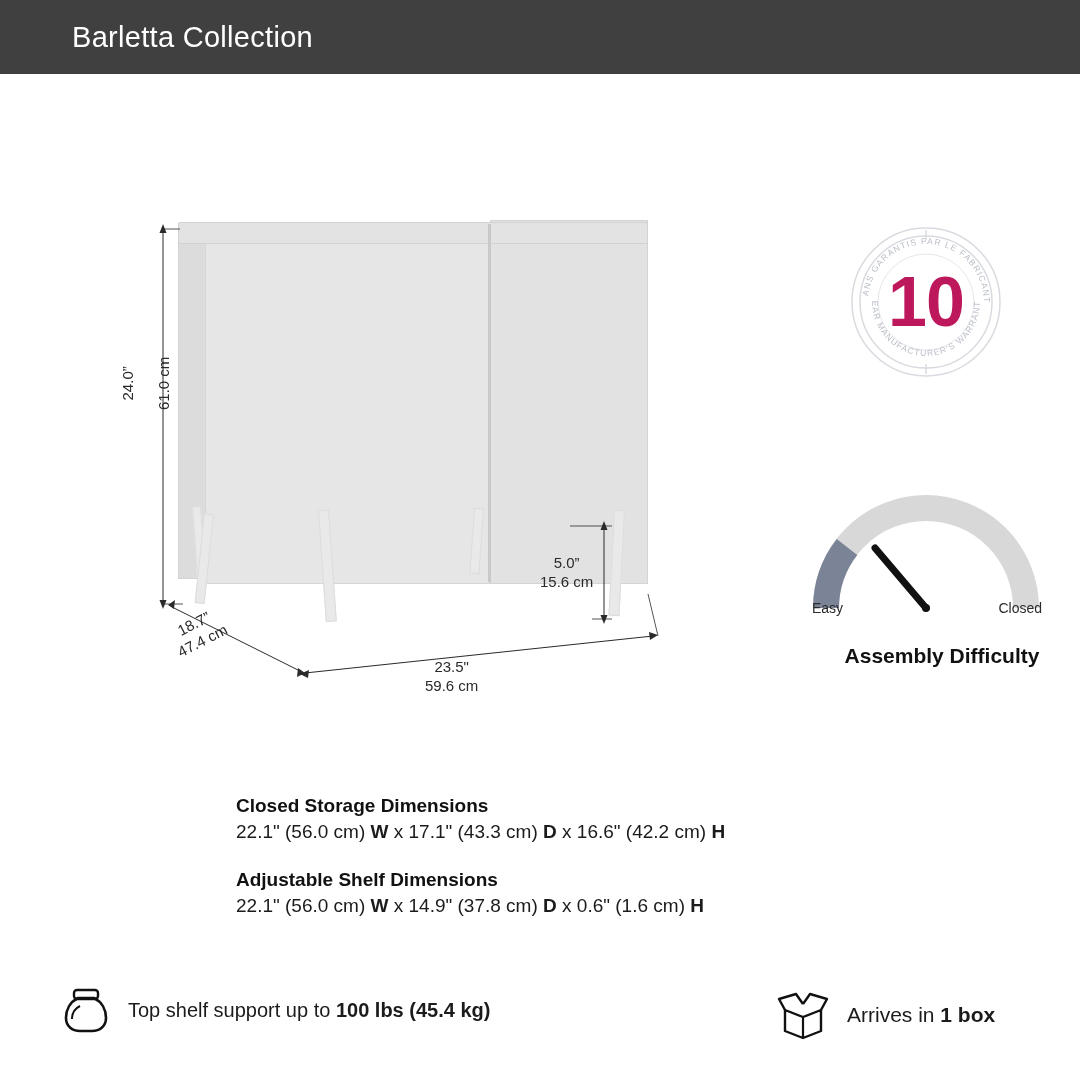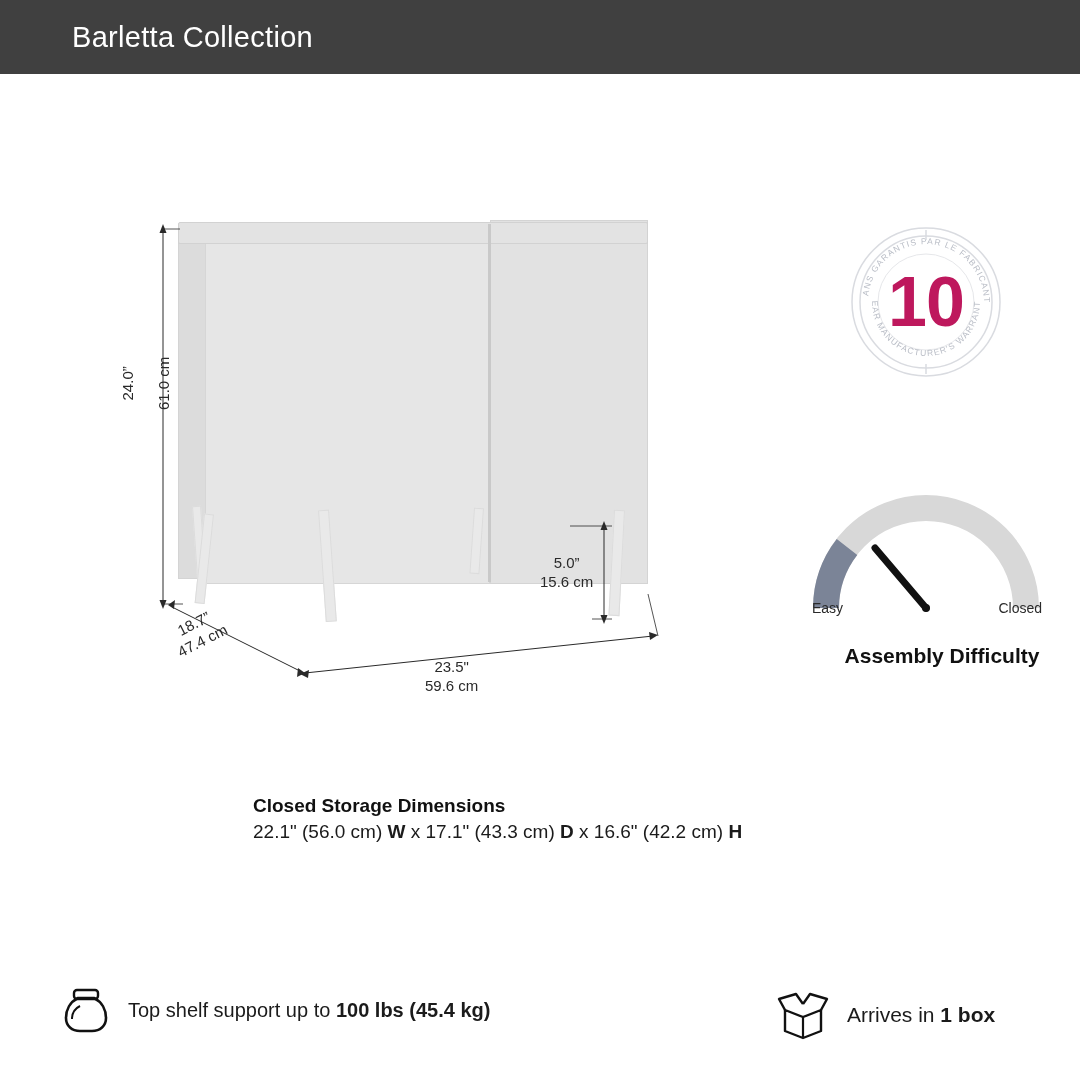--- a/index.html
+++ b/index.html
@@ -184,21 +184,21 @@
     text-align: center;
     font-size: 21px;
     font-weight: 700;
     color: #111111;
     margin-top: 18px;
   }
 
   
   .specs {
     position: absolute;
-    left: 253px; top: 795px;
+    left: 236px; top: 795px;
     width: 700px;
   }
   .spec-group { margin-bottom: 26px; }
   .spec-title {
     font-size: 19px;
     font-weight: 700;
     color: #111111;
     margin-bottom: 4px;
   }
   .spec-line {
@@ -342,20 +342,26 @@
   <div class="gauge-caption">Assembly Difficulty</div>
 </div>
 
 <div class="specs">
   <div class="spec-group">
     <div class="spec-title">Closed Storage Dimensions</div>
     <div class="spec-line">
       <span>22.1" (56.0 cm) </span><b>W</b><span> x 17.1" (43.3 cm) </span><b>D</b><span> x 16.6" (42.2 cm) </span><b>H</b>
     </div>
   </div>
+  <div class="spec-group">
+    <div class="spec-title">Adjustable Shelf Dimensions</div>
+    <div class="spec-line">
+      <span>22.1" (56.0 cm) </span><b>W</b><span> x 14.9" (37.8 cm) </span><b>D</b><span> x 0.6" (1.6 cm) </span><b>H</b>
+    </div>
+  </div>
 </div>
 
 <div class="support">
   <svg class="icon-svg" width="52" height="52" viewBox="0 0 52 52">
     <rect x="14" y="6" width="24" height="9" rx="3" fill="none" stroke="#111111" stroke-width="2.4"></rect>
     <path d="M 18,14 C 10,18 6,26 6,34 C 6,42 12,47 20,47 L 32,47 C 40,47 46,42 46,34 C 46,26 42,18 34,14 Z" fill="none" stroke="#111111" stroke-width="2.6" stroke-linejoin="round"></path>
     <path d="M 20,22 C 14,25 12,30 12,35" fill="none" stroke="#111111" stroke-width="2"></path>
   </svg>
   <div class="support-text">
     <div>

